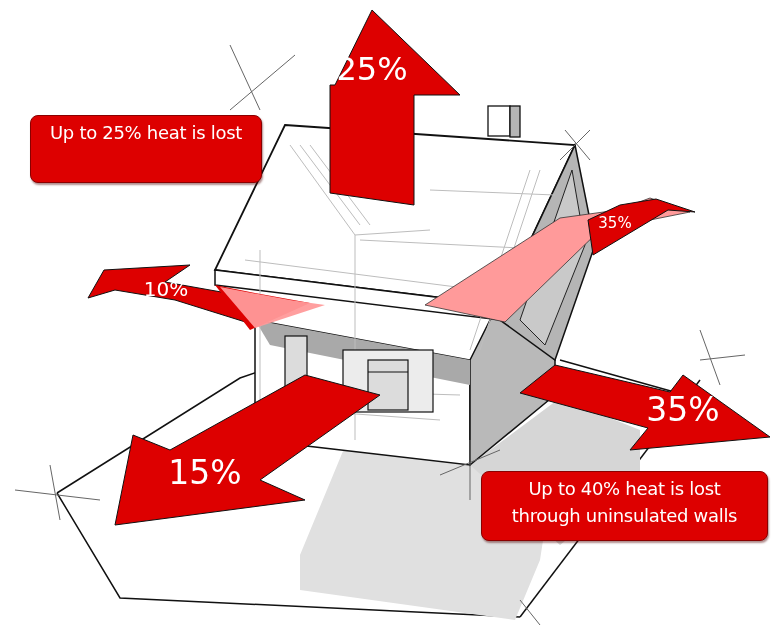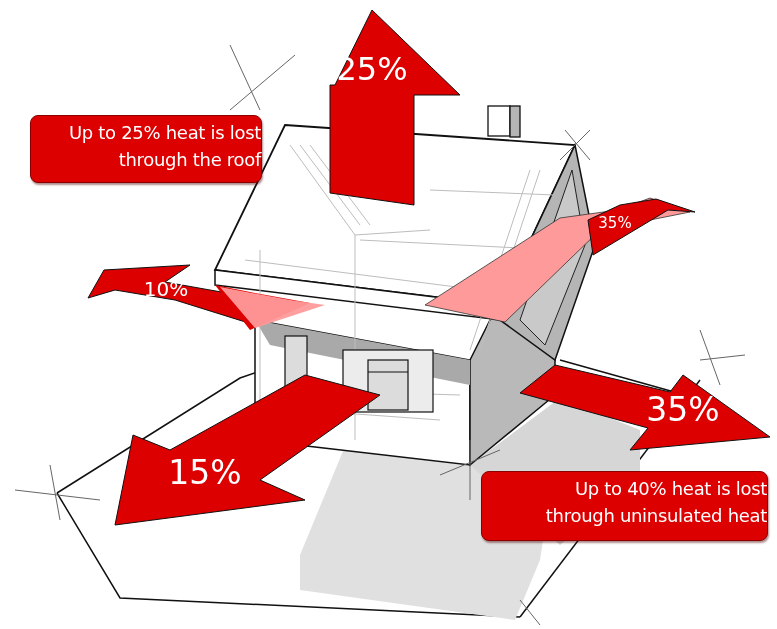--- a/index.html
+++ b/index.html
@@ -5,21 +5,21 @@
     html, body { margin: 0; padding: 0; background: #ffffff; }
     body { width: 777px; height: 629px; overflow: hidden; position: relative; font-family: "DejaVu Sans", sans-serif; }
     #stage { position: absolute; left: 0; top: 0; width: 777px; height: 629px; }
     .label-box {
       position: absolute;
       background: #dd0000;
       color: #ffffff;
       border-radius: 8px;
       border: 1px solid #8a0000;
       box-shadow: 1px 2px 2px rgba(80,0,0,0.45);
-      text-align: right;
+      text-align: center;
       font-family: "DejaVu Sans", sans-serif;
       font-size: 18px;
       line-height: 27px;
       letter-spacing: -0.3px;
       box-sizing: border-box;
       padding-top: 3px;
     }
     .label-box span { display: block; }
     #roof-box { left: 30px; top: 115px; width: 232px; height: 68px; }
     #walls-box { left: 481px; top: 471px; width: 287px; height: 70px; }
@@ -116,19 +116,18 @@
   </g>
 
   <g>
     <polygon points="520,393 555,365 670,392 683,375 770,437 630,450 648,428" fill="#dd0000" stroke="#111" stroke-width="1"></polygon>
     <text x="683" y="421" font-size="33" text-anchor="middle">35%</text>
   </g>
 </svg>
 
 <div id="roof-box" class="label-box">
   <span>Up to 25% heat is lost</span>
-  <span>through the roof</span>
 </div>
 
 <div id="walls-box" class="label-box">
   <span>Up to 40% heat is lost</span>
-  <span>through uninsulated heat</span>
+  <span>through uninsulated walls</span>
 </div>
 
 </body></html>

